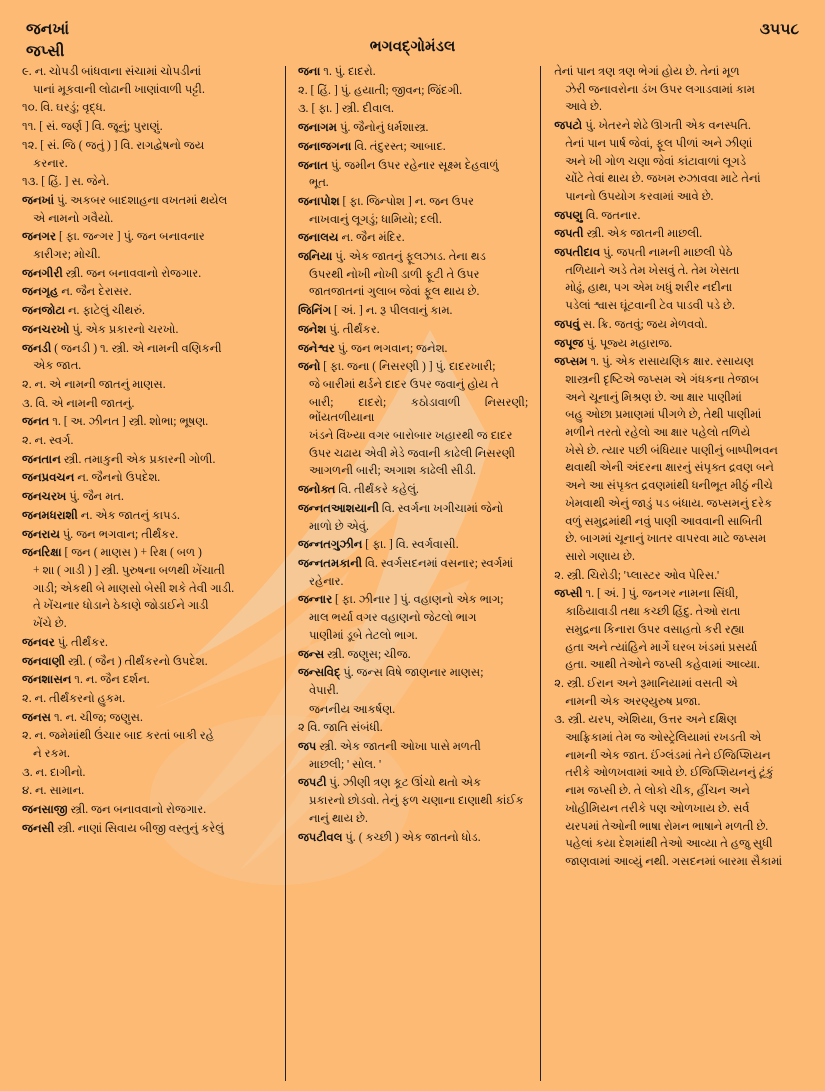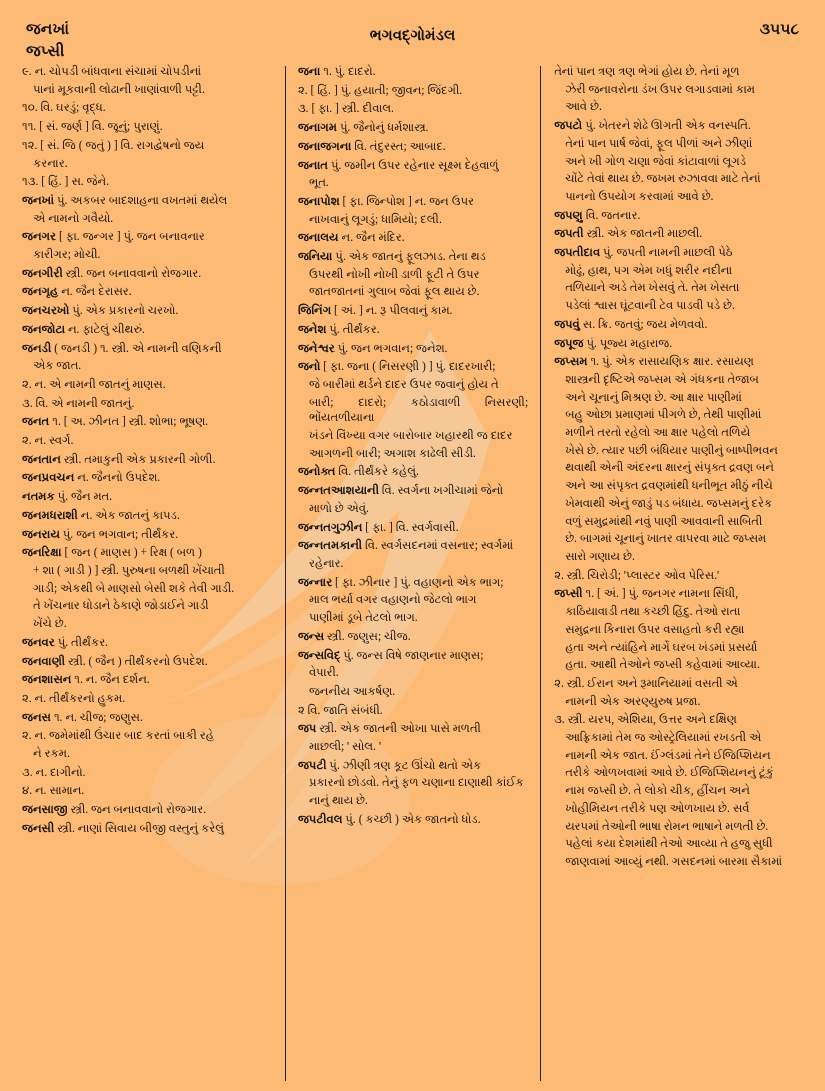--- a/index.html
+++ b/index.html
@@ -48,21 +48,21 @@
     top: 0;
     font-size: 15.5px;
     line-height: 1.42;
     font-weight: 700;
     letter-spacing: 0.2px;
   }
   .hdr-left div { white-space: nowrap; }
   .hdr-center {
     position: absolute;
     left: 0; right: 0;
-    top: 9px;
+    top: 20px;
     text-align: center;
     font-size: 15px;
     font-weight: 700;
   }
   .hdr-right {
     position: absolute;
     right: 26px;
     top: 2px;
     font-size: 15.5px;
     font-weight: 700;
@@ -168,24 +168,24 @@
           <p class="first"><span class="hw">જનગર</span> [ ફા. જન્ગર ] પું. જન બનાવનાર</p>
           <p class="cont">કારીગર; મોચી.</p>
         </div>
         <div class="entry">
           <p class="first"><span class="hw">જનગીરી</span> સ્ત્રી. જન બનાવવાનો રોજગાર.</p>
         </div>
         <div class="entry">
           <p class="first"><span class="hw">જનગૃહ</span> ન. જૈન દેરાસર.</p>
         </div>
         <div class="entry">
+          <p class="first"><span class="hw">જનજોટા</span> ન. ફાટેલું ચીથરું.</p>
+        </div>
+        <div class="entry">
           <p class="first"><span class="hw">જનચરખો</span> પું. એક પ્રકારનો ચરખો.</p>
-        </div>
-        <div class="entry">
-          <p class="first"><span class="hw">જનજોટા</span> ન. ફાટેલું ચીથરું.</p>
         </div>
         <div class="entry">
           <p class="first"><span class="hw">જનડી</span> ( જનડી ) ૧. સ્ત્રી. એ નામની વણિકની</p>
           <p class="cont">એક જાત.</p>
         </div>
         <div class="entry">
           <p class="first">૨. ન. એ નામની જાતનું માણસ.</p>
         </div>
         <div class="entry">
           <p class="first">૩. વિ. એ નામની જાતનું.</p>
@@ -196,21 +196,21 @@
         <div class="entry">
           <p class="first">૨. ન. સ્વર્ગ.</p>
         </div>
         <div class="entry">
           <p class="first"><span class="hw">જનતાન</span> સ્ત્રી. તમાકુની એક પ્રકારની ગોળી.</p>
         </div>
         <div class="entry">
           <p class="first"><span class="hw">જનપ્રવચન</span> ન. જૈનનો ઉપદેશ.</p>
         </div>
         <div class="entry">
-          <p class="first"><span class="hw">નતમક</span> પું. જૈન મત.</p>
+          <p class="first"><span class="hw">જનચરખ</span> પું. જૈન મત.</p>
         </div>
         <div class="entry">
           <p class="first"><span class="hw">જનમધરાશી</span> ન. એક જાતનું કાપડ.</p>
         </div>
         <div class="entry">
           <p class="first"><span class="hw">જનરાય</span> પું. જન ભગવાન; તીર્થંકર.</p>
         </div>
         <div class="entry">
           <p class="first"><span class="hw">જનરિક્ષા</span> [ જન ( માણસ ) + રિક્ષ ( બળ )</p>
           <p class="cont">+ શા ( ગાડી ) ] સ્ત્રી. પુરુષના બળથી ખેંચાતી</p>
@@ -290,20 +290,21 @@
           <p class="first"><span class="hw">જનેશ</span> પું. તીર્થંકર.</p>
         </div>
         <div class="entry">
           <p class="first"><span class="hw">જનેશ્વર</span> પું. જન ભગવાન; જનેશ.</p>
         </div>
         <div class="entry">
           <p class="first"><span class="hw">જનો</span> [ ફા. જના ( નિસરણી ) ] પું. દાદરખારી;</p>
           <p class="cont">જે બારીમાં થર્ડને દાદર ઉપર જવાનું હોય તે</p>
           <p class="cont">બારી; દાદરો; કઠોડાવાળી નિસરણી; ભોંયતળીયાના</p>
           <p class="cont">ખંડને વિંખ્યા વગર બારોબાર ખહારથી જ દાદર</p>
+          <p class="cont">ઉપર ચઢાય એવી મેડે જવાની કાઢેલી નિસરણી</p>
           <p class="cont">આગળની બારી; અગાશ કાઢેલી સીડી.</p>
         </div>
         <div class="entry">
           <p class="first"><span class="hw">જનોક્ત</span> વિ. તીર્થંકરે કહેલું.</p>
         </div>
         <div class="entry">
           <p class="first"><span class="hw">જન્નતઆશયાની</span> વિ. સ્વર્ગના ખગીચામાં જેનો</p>
           <p class="cont">માળો છે એવું.</p>
         </div>
         <div class="entry">
@@ -359,22 +360,22 @@
           <p class="cont">પાનનો ઉપયોગ કરવામાં આવે છે.</p>
         </div>
         <div class="entry">
           <p class="first"><span class="hw">જપણુ</span> વિ. જતનાર.</p>
         </div>
         <div class="entry">
           <p class="first"><span class="hw">જપતી</span> સ્ત્રી. એક જાતની માછલી.</p>
         </div>
         <div class="entry">
           <p class="first"><span class="hw">જપતીદાવ</span> પું. જપતી નામની માછલી પેઠે</p>
+          <p class="cont">તળિયાને અડે તેમ ખેસવું તે. તેમ ખેસતા</p>
           <p class="cont">મોઢું, હાથ, પગ એમ ખધું શરીર નદીના</p>
-          <p class="cont">તળિયાને અડે તેમ ખેસવું તે. તેમ ખેસતા</p>
           <p class="cont">પડેલાં શ્વાસ ઘૂંટવાની ટેવ પાડવી પડે છે.</p>
         </div>
         <div class="entry">
           <p class="first"><span class="hw">જપવું</span> સ. ક્રિ. જતવું; જય મેળવવો.</p>
         </div>
         <div class="entry">
           <p class="first"><span class="hw">જપૂજ</span> પું. પૂજ્ય મહારાજ.</p>
         </div>
         <div class="entry">
           <p class="first"><span class="hw">જપ્સમ</span> ૧. પું. એક રાસાયણિક ક્ષાર. રસાયણ</p>

